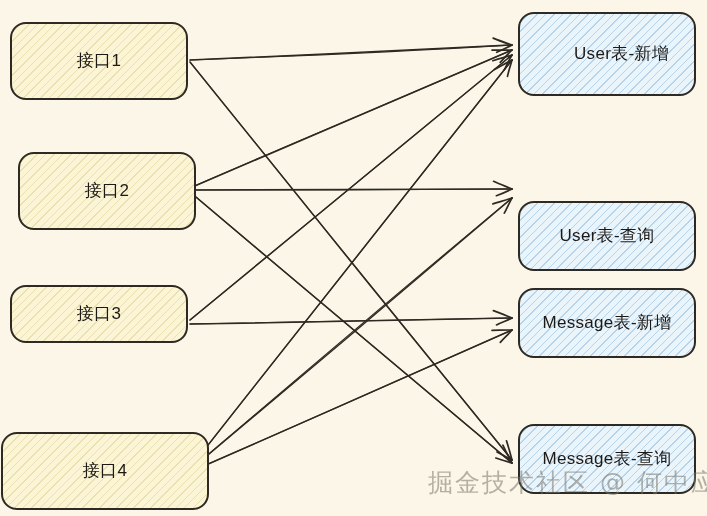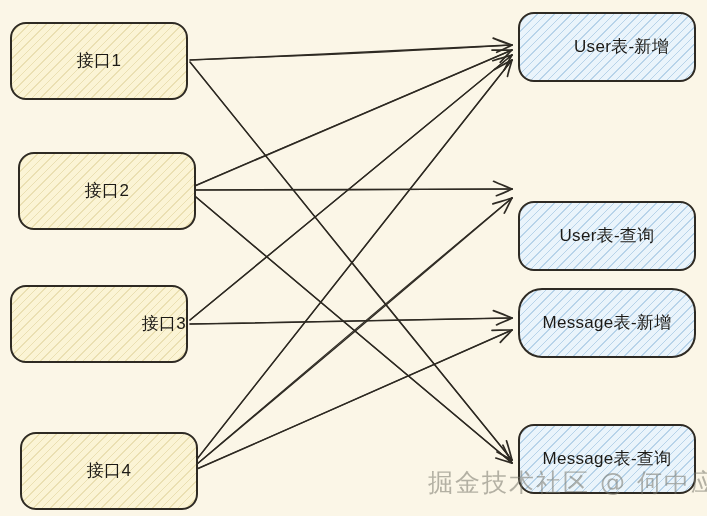--- a/index.html
+++ b/index.html
@@ -144,33 +144,33 @@
       </g>
     </svg>
 
   <div id="node-layer">
       <div class="node source" style="left: 10px; top: 22px; width: 178px; height: 78px;">
         <span class="node-label">接口1</span>
       </div>
       <div class="node source" style="left: 10px; top: 152px; width: 178px; height: 78px; margin-left: 8px;">
         <span class="node-label">接口2</span>
       </div>
-      <div class="node source" style="left: 10px; top: 285px; width: 178px; height: 78px; justify-content: flex-end;">
+      <div class="node source" style="left: 10px; top: 285px; width: 178px; height: 58px;">
         <span class="node-label">接口3</span>
       </div>
-      <div class="node source" style="left: 20px; top: 432px; width: 178px; height: 78px; justify-content: center;">
+      <div class="node source" style="left: 1px; top: 432px; width: 208px; height: 78px; justify-content: center;">
         <span class="node-label">接口4</span>
       </div>
-      <div class="node target" style="left: 518px; top: 12px; width: 178px; height: 70px; padding-left: 29px;">
+      <div class="node target" style="left: 518px; top: 12px; width: 178px; height: 84px; padding-left: 29px;">
         <span class="node-label">User表-新增</span>
       </div>
       <div class="node target" style="left: 518px; top: 154px; width: 178px; height: 70px; margin-top: 47px;">
         <span class="node-label">User表-查询</span>
       </div>
-      <div class="node target" style="left: 518px; top: 288px; width: 178px; height: 70px; border-radius: 24px;">
+      <div class="node target" style="left: 518px; top: 288px; width: 178px; height: 70px;">
         <span class="node-label">Message表-新增</span>
       </div>
       <div class="node target" style="left: 518px; top: 424px; width: 178px; height: 70px;">
         <span class="node-label">Message表-查询</span>
       </div>
     </div>
 
   <div id="watermark">掘金技术社区 @ 何中应</div>
 </div>
 

